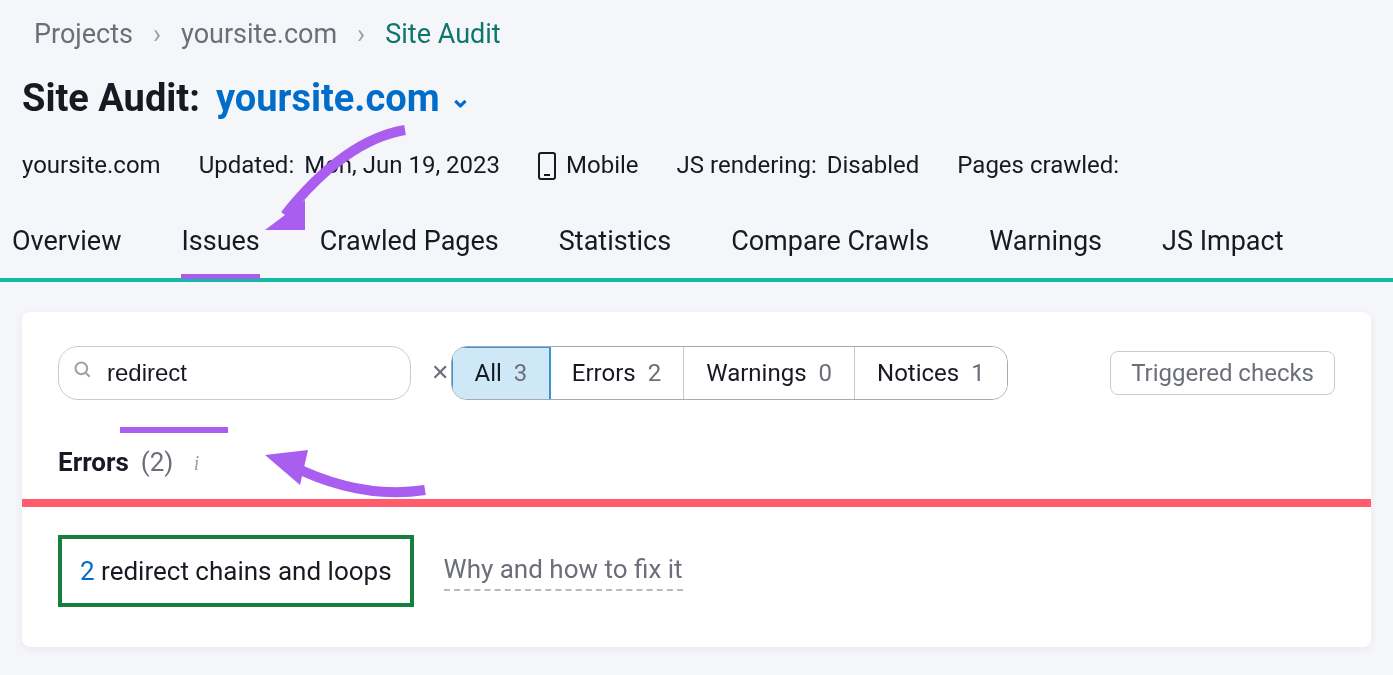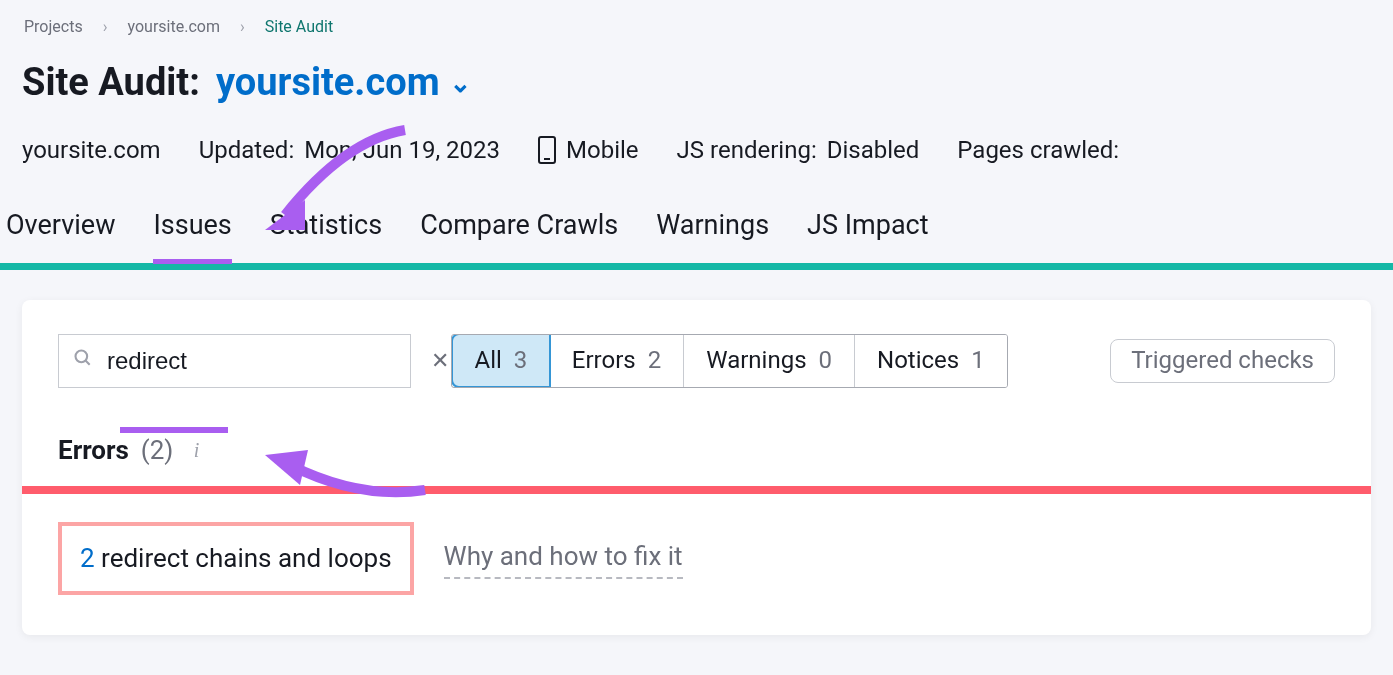--- a/index.html
+++ b/index.html
@@ -14,23 +14,23 @@
     height: 675px;
     overflow: hidden;
     position: relative;
   }
 
   
   .breadcrumbs {
     display: flex;
     align-items: center;
     gap: 20px;
-    padding: 16px 24px 8px;
+    padding: 16px 34px 8px;
     color: #6c6f7a;
-    font-size: 16px;
+    font-size: 27px;
   }
   .breadcrumbs .crumb { cursor: pointer; }
   .breadcrumbs .sep { color: #9ea1ab; }
   .breadcrumbs .current { color: #0f766e; }
 
   
   .title-row {
     display: flex;
     align-items: baseline;
     gap: 16px;
@@ -73,23 +73,23 @@
     left: 50%;
     transform: translateX(-50%);
     width: 6px;
     height: 2px;
     background: #171a22;
   }
 
   
   .tabs {
     display: flex;
-    gap: 38px;
-    padding: 0 6px;
-    border-bottom: 7px solid #14b8a6;
+    gap: 60px;
+    padding: 0 12px;
+    border-bottom: 4px solid #14b8a6;
   }
   .tab {
     padding: 10px 0 18px;
     font-size: 27px;
     color: #171a22;
     cursor: pointer;
     position: relative;
   }
   .tab.active:after {
     content: "";
@@ -115,21 +115,21 @@
     gap: 40px;
     padding: 34px 36px 26px;
   }
 
   
   .search {
     display: flex;
     align-items: center;
     gap: 12px;
     border: 1.5px solid #c8cbd1;
-    border-radius: 0;
+    border-radius: 20px;
     height: 54px;
     padding: 12px 14px;
     width: 353px;
     position: relative;
   }
   .search .mag { color: #9ea1ab; font-size: 22px; }
   .search input {
     flex: 1;
     border: none;
     outline: none;
@@ -144,21 +144,21 @@
     top: 427px;
     width: 108px;
     height: 6px;
     background: #a95ef0;
   }
 
   
   .pill-group {
     display: flex;
     border: 1.5px solid #a6a9b1;
-    border-radius: 3px;
+    border-radius: 16px;
     overflow: hidden;
     height: 54px;
   }
   .pill {
     display: flex;
     align-items: center;
     gap: 12px;
     padding: 0 22px;
     font-size: 24px;
     border-right: 1.5px solid #c8cbd1;
@@ -213,21 +213,21 @@
   .red-bar { height: 8px; background: #ff5c6c; margin: 0 0 0; }
 
   
   .issue-row {
     display: flex;
     align-items: center;
     gap: 30px;
     padding: 28px 36px 40px;
   }
   .issue-box {
-    border: 4px solid #fca5a5;
+    border: 4px solid #15803d;
     padding: 14px 18px;
     font-size: 26px;
   }
   .issue-box .num { color: #006dca; }
   .issue-fix {
     font-size: 26px;
     color: #6c6f7a;
     border-bottom: 2px dashed #b7b9c0;
     padding-bottom: 2px;
     cursor: pointer;
@@ -268,20 +268,21 @@
   <span class="info-item">
     <span>JS rendering:</span>
     <span>Disabled</span>
   </span>
   <span class="info-item">Pages crawled:</span>
 </div>
 
 <div class="tabs">
   <div class="tab">Overview</div>
   <div class="tab active">Issues</div>
+  <div class="tab">Crawled Pages</div>
   <div class="tab">Statistics</div>
   <div class="tab">Compare Crawls</div>
   <div class="tab">Warnings</div>
   <div class="tab">JS Impact</div>
 </div>
 
 <div class="panel">
   <div class="panel-top">
 
     <div class="search">

